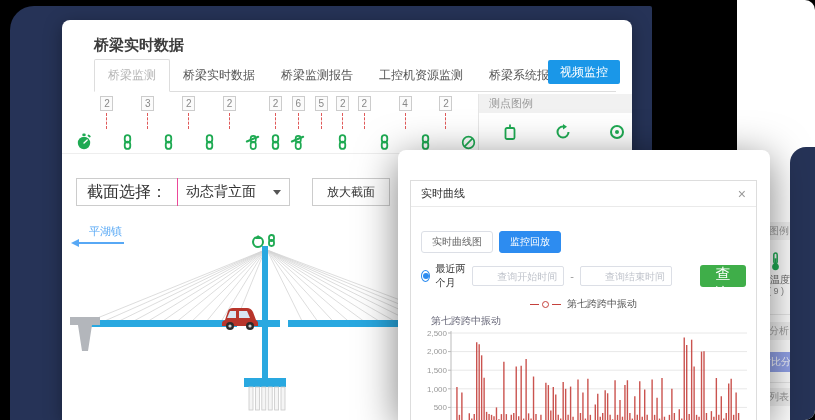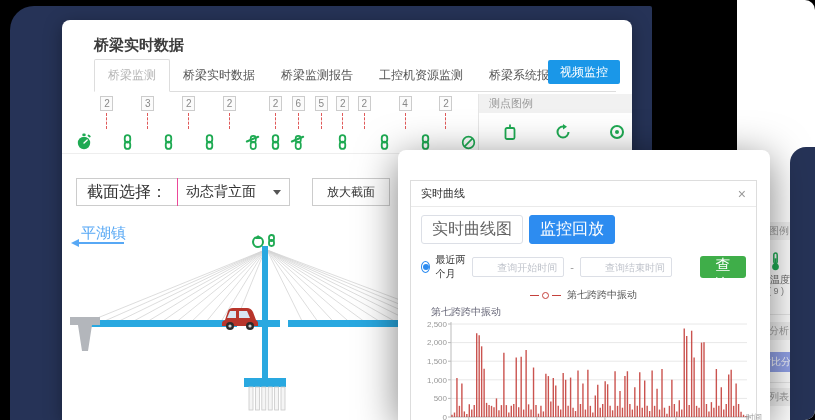--- a/index.html
+++ b/index.html
@@ -30,39 +30,39 @@
   .legend-icons { display:flex; gap:38px; padding:11px 0 0 24px; }
 
   .section-row { position:absolute; left:14px; top:158px; display:flex; align-items:center; }
   .sel-group { display:flex; align-items:center; border:1px solid #ccc; height:28px; background:#fff; }
   .sel-label { font-size:16px; color:#333; padding:0 10px; }
   .sel-box { width:112px; height:28px; border-left:1px solid #ec4899; display:flex; align-items:center; justify-content:space-between; padding:0 8px; font-size:14px; color:#333; cursor:pointer; }
   .caret { width:0; height:0; border-left:4px solid transparent; border-right:4px solid transparent; border-top:5px solid #555; }
   .zoom-btn { margin-left:22px; border:1px solid #ccc; height:28px; line-height:26px; padding:0 14px; font-size:12px; color:#333; background:#fff; cursor:pointer; }
 
   .bridge-area { position:absolute; left:0; top:196px; width:420px; height:204px; }
-  .town-label { position:absolute; left:19px; top:8px; color:#57a8f5; font-size:15px; }
+  .town-label { position:absolute; left:27px; top:8px; color:#57a8f5; font-size:11px; }
   .town-arrow { position:absolute; left:16px; top:26px; width:46px; height:2px; background:#57a8f5; }
   .town-arrow::before { content:""; position:absolute; left:-7px; top:-3px; border-top:4px solid transparent; border-bottom:4px solid transparent; border-right:8px solid #57a8f5; }
 
   
   .rw-bar { position:absolute; left:0; width:78px; height:18px; background:#f1f1f1; color:#999; font-size:10px; line-height:18px; text-align:right; padding-right:26px; white-space:nowrap; overflow:hidden; }
   .rw-div { position:absolute; left:0; width:78px; border-top:1px solid #e8e8e8; }
   .rw-text { position:absolute; font-size:10px; color:#666; white-space:nowrap; }
   .rw-btn { position:absolute; left:20px; width:48px; height:20px; background:#92a2e8; border-radius:3px; color:#fff; font-size:10px; text-align:center; line-height:20px; cursor:pointer; }
 
   
   .modal { position:absolute; left:398px; top:150px; width:372px; height:270px; background:#fff; border-radius:8px 8px 0 0; box-shadow:0 8px 40px rgba(0,0,0,.5); z-index:4; }
   .dlg { position:absolute; left:12px; right:13px; top:30px; bottom:0; border:1px solid #ddd; border-bottom:none; background:#fff; }
   .dlg-head { height:26px; border-bottom:1px solid #eaeaea; display:flex; align-items:center; }
   .dlg-title { font-size:11px; color:#333; padding-left:10px; }
   .dlg-close { margin-left:auto; padding-right:10px; color:#999; font-size:14px; line-height:1; cursor:pointer; }
   .dlg-body { padding:8px 10px 0; }
   .mtabs { display:flex; gap:6px; }
-  .mtab { font-size:16px; padding:3px 10px; border:1px solid #dcdfe6; border-radius:3px; color:#666; background:#fff; cursor:pointer; }
+  .mtab { font-size:10px; padding:3px 10px; border:1px solid #dcdfe6; border-radius:3px; color:#666; background:#fff; cursor:pointer;margin-top:16px; }
   .mtab.active { background:#2d8cf0; border-color:#2d8cf0; color:#fff; }
   .controls { display:flex; align-items:center; margin-top:9px; }
   .radio { width:12px; height:12px; border-radius:50%; border:1px solid #2d8cf0; display:flex; align-items:center; justify-content:center; cursor:pointer; }
   .radio i { width:6px; height:6px; border-radius:50%; background:#2d8cf0; }
   .radio-label { font-size:10px; color:#333; margin-left:5px; }
   .inputs { display:flex; align-items:center; margin-left:auto; gap:6px; }
   .t-input { width:92px; height:20px; border:1px solid #dcdfe6; border-radius:2px; font-size:10px; padding:0 6px; color:#333; outline:none; font-family:"Liberation Sans",sans-serif;text-align:right; }
   .t-input::placeholder { color:#c0c4cc; }
   .sep { color:#999; font-size:11px; }
   .query-btn { margin-left:28px; background:#3fae49; color:#fff; font-size:15px; height:22px; padding:0 12px; border:none; border-radius:3px; cursor:pointer; font-family:"Liberation Sans",sans-serif; }

